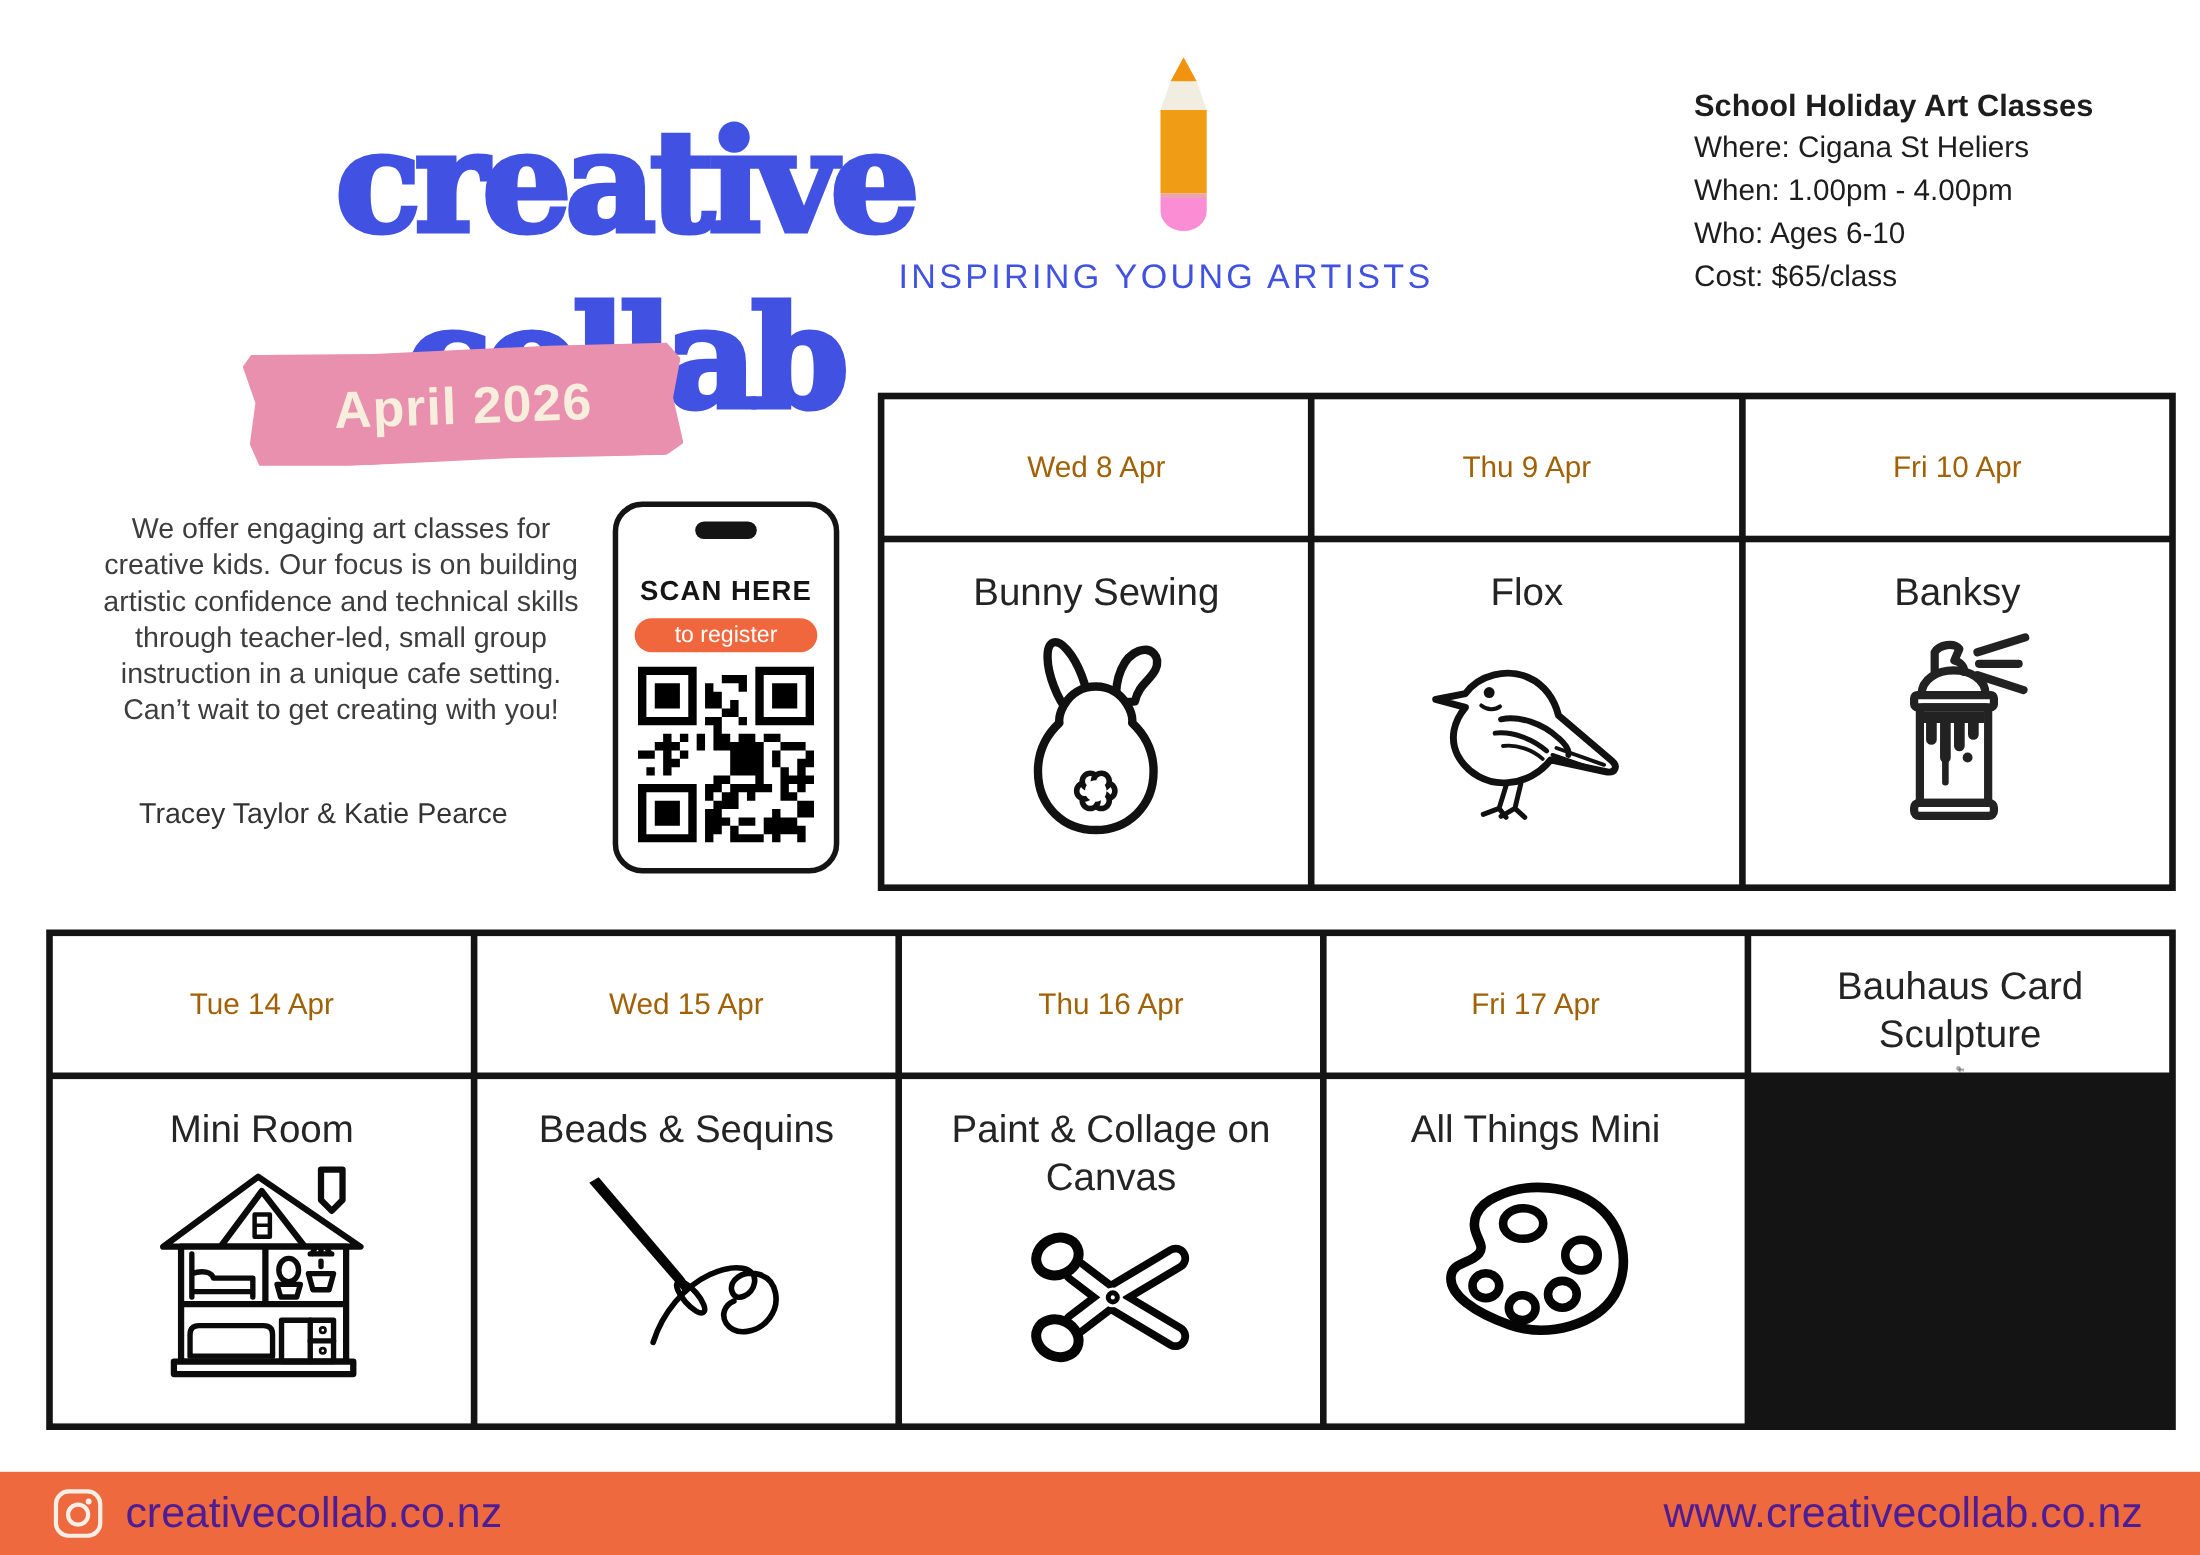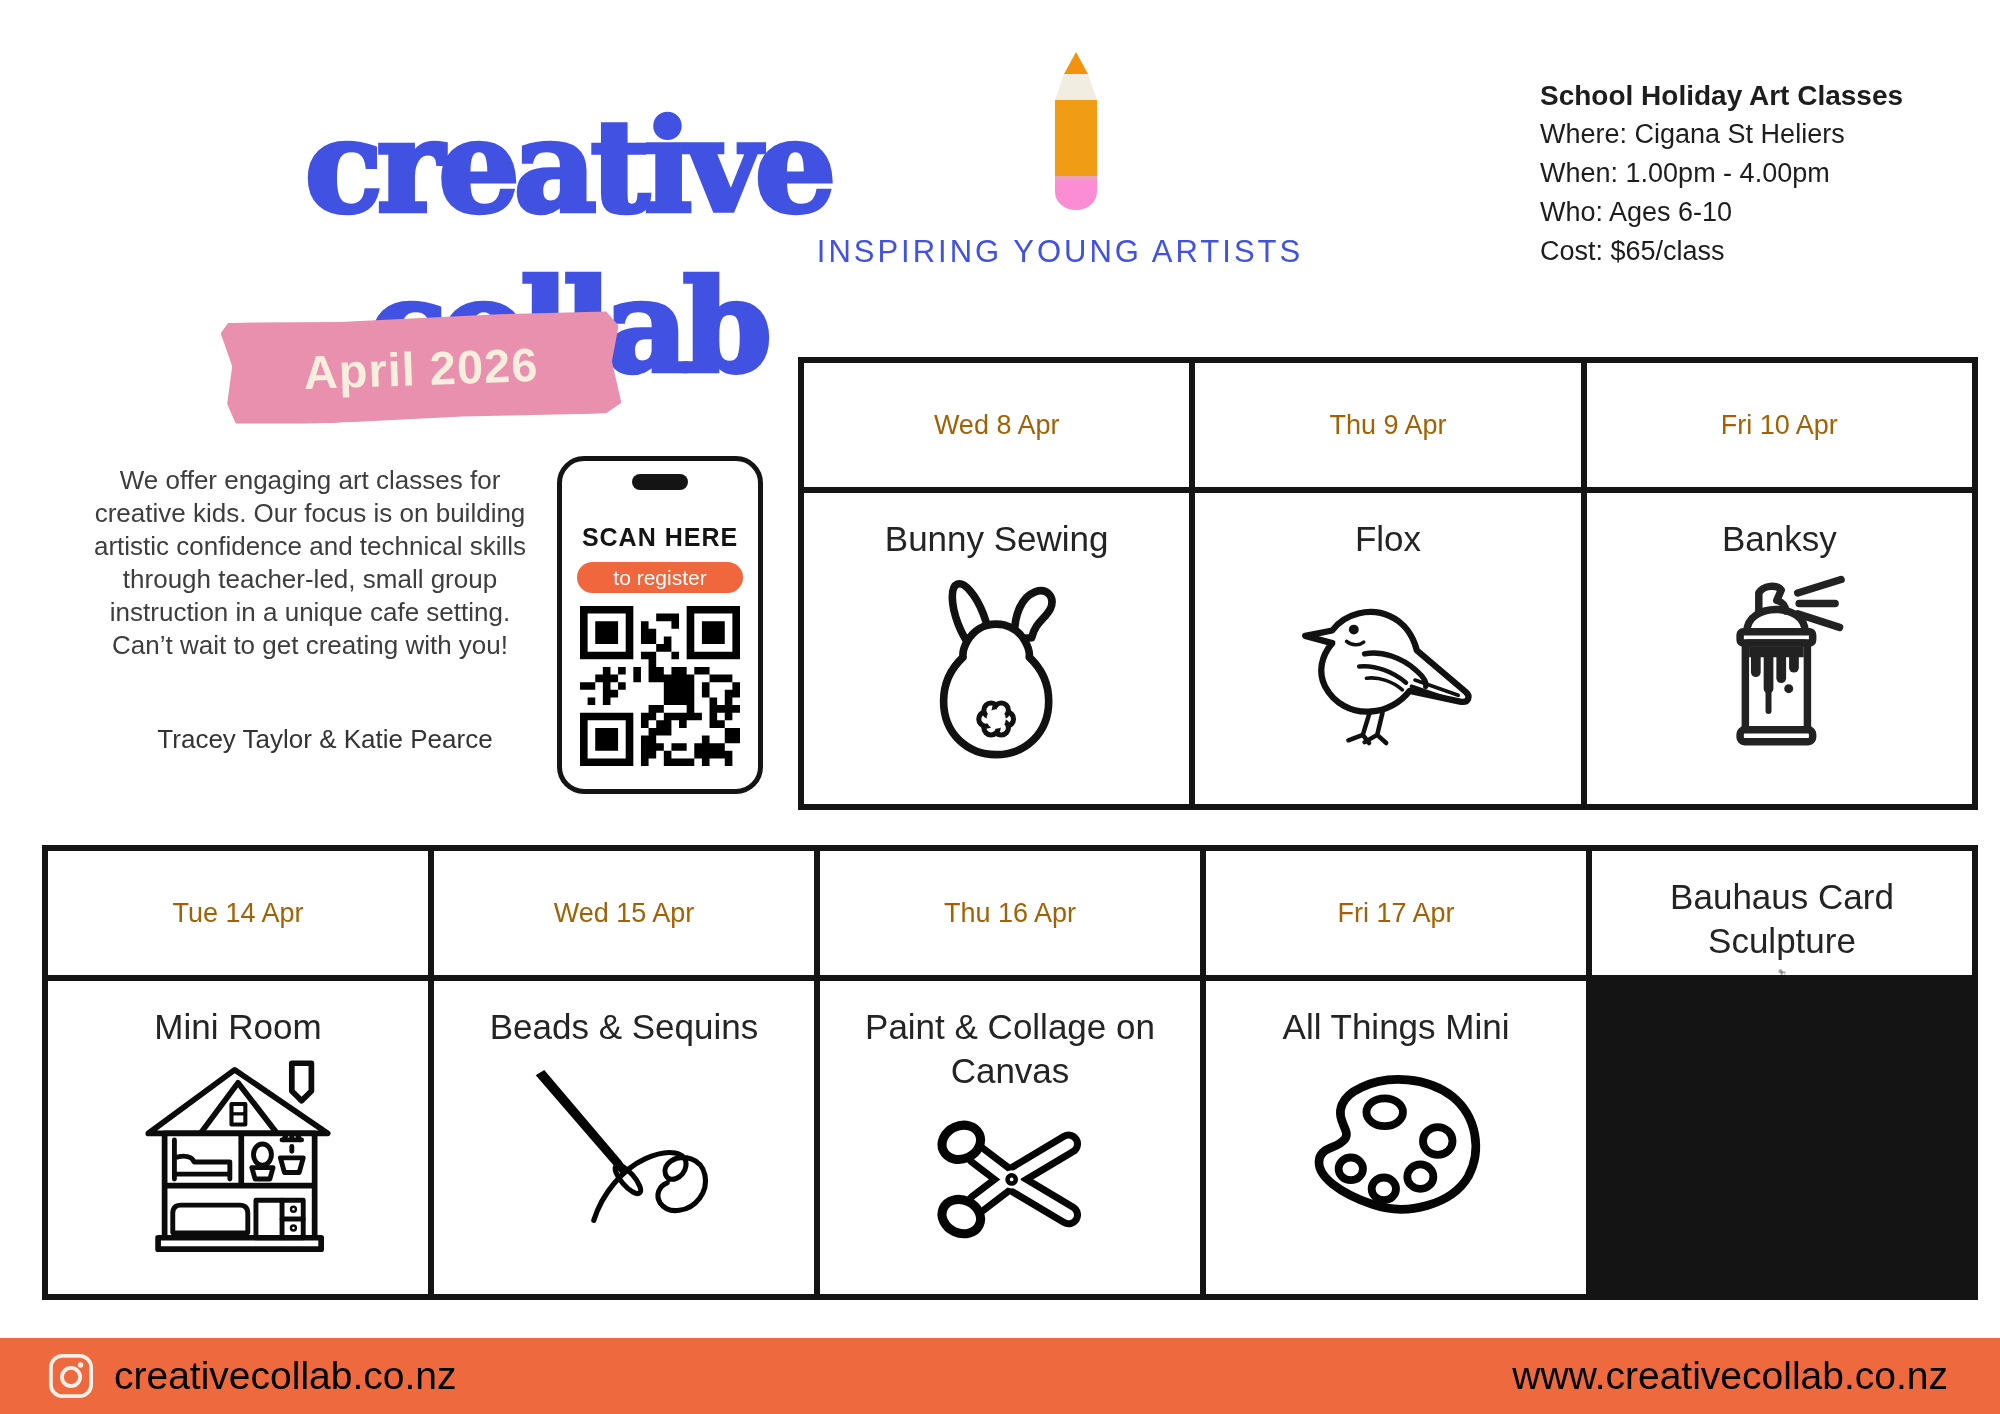--- a/index.html
+++ b/index.html
@@ -20,21 +20,21 @@
 
   
   .tape{position:absolute;left:222px;top:316px;width:398px;height:104px;background:#e890ae;
         transform:rotate(-2deg);display:flex;align-items:center;justify-content:center;
         clip-path:polygon(0% 10%,2% 0%,30% 3%,70% 1%,97% 2%,100% 16%,98% 50%,100% 90%,96% 100%,60% 98%,25% 100%,3% 97%,1% 78%,2.6% 42%);}
   .tape span{font-size:47px;font-weight:bold;color:#f8eedd;letter-spacing:1px;}
 
   
   .intro{position:absolute;left:85px;top:464px;width:450px;margin:0;text-align:center;
          font-size:26px;line-height:33px;color:#3d3d3d;}
-  .credit{position:absolute;left:100px;top:724px;width:450px;margin:0;text-align:center;
+  .credit{position:absolute;left:69px;top:724px;width:450px;margin:0;text-align:center;
           font-size:26px;color:#333;}
 
   
   .phone{position:absolute;left:557px;top:456px;width:206px;height:338px;box-sizing:border-box;
          border:5px solid #141414;border-radius:27px;background:#fff;}
   .notch{width:56px;height:16px;background:#141414;border-radius:9px;margin:13px auto 0;}
   .scan{margin-top:33px;text-align:center;font-size:25px;font-weight:bold;letter-spacing:1px;color:#141414;}
   .pill{margin:10px auto 0;width:166px;height:31px;background:#f0673d;border-radius:16px;
         color:#fff;font-size:21px;line-height:31px;text-align:center;}
   .qr{display:block;margin:13px auto 0;width:160px;height:160px;}
@@ -45,21 +45,21 @@
           grid-template-columns:repeat(3,1fr);grid-template-rows:124px 1fr;}
   .cal-w2{left:42px;top:845px;width:1936px;height:455px;
           grid-template-columns:repeat(5,1fr);grid-template-rows:124px 1fr;}
   .cell{background:#fff;}
   .date-cell{display:flex;align-items:center;justify-content:center;font-size:27px;color:#a16207;}
   .act-cell{display:flex;flex-direction:column;align-items:center;padding-top:24px;box-sizing:border-box;}
   .act-label{font-size:35px;color:#242424;text-align:center;line-height:1.25;}
 
   
   .footer{position:absolute;left:0;top:1338px;width:2000px;height:76px;background:#ee6a3e;
-          display:flex;align-items:center;color:#000000;}
+          display:flex;align-items:center;color:#4c1d95;}
   .insta{margin-left:48px;width:46px;height:46px;flex:0 0 auto;}
   .handle{margin-left:20px;font-size:39px;}
   .site{margin-left:auto;margin-right:52px;font-size:39px;}
 </style>
 </head>
 <body>
 
 <div class="poster">
 
   <h1 class="logo">creative collab</h1>

